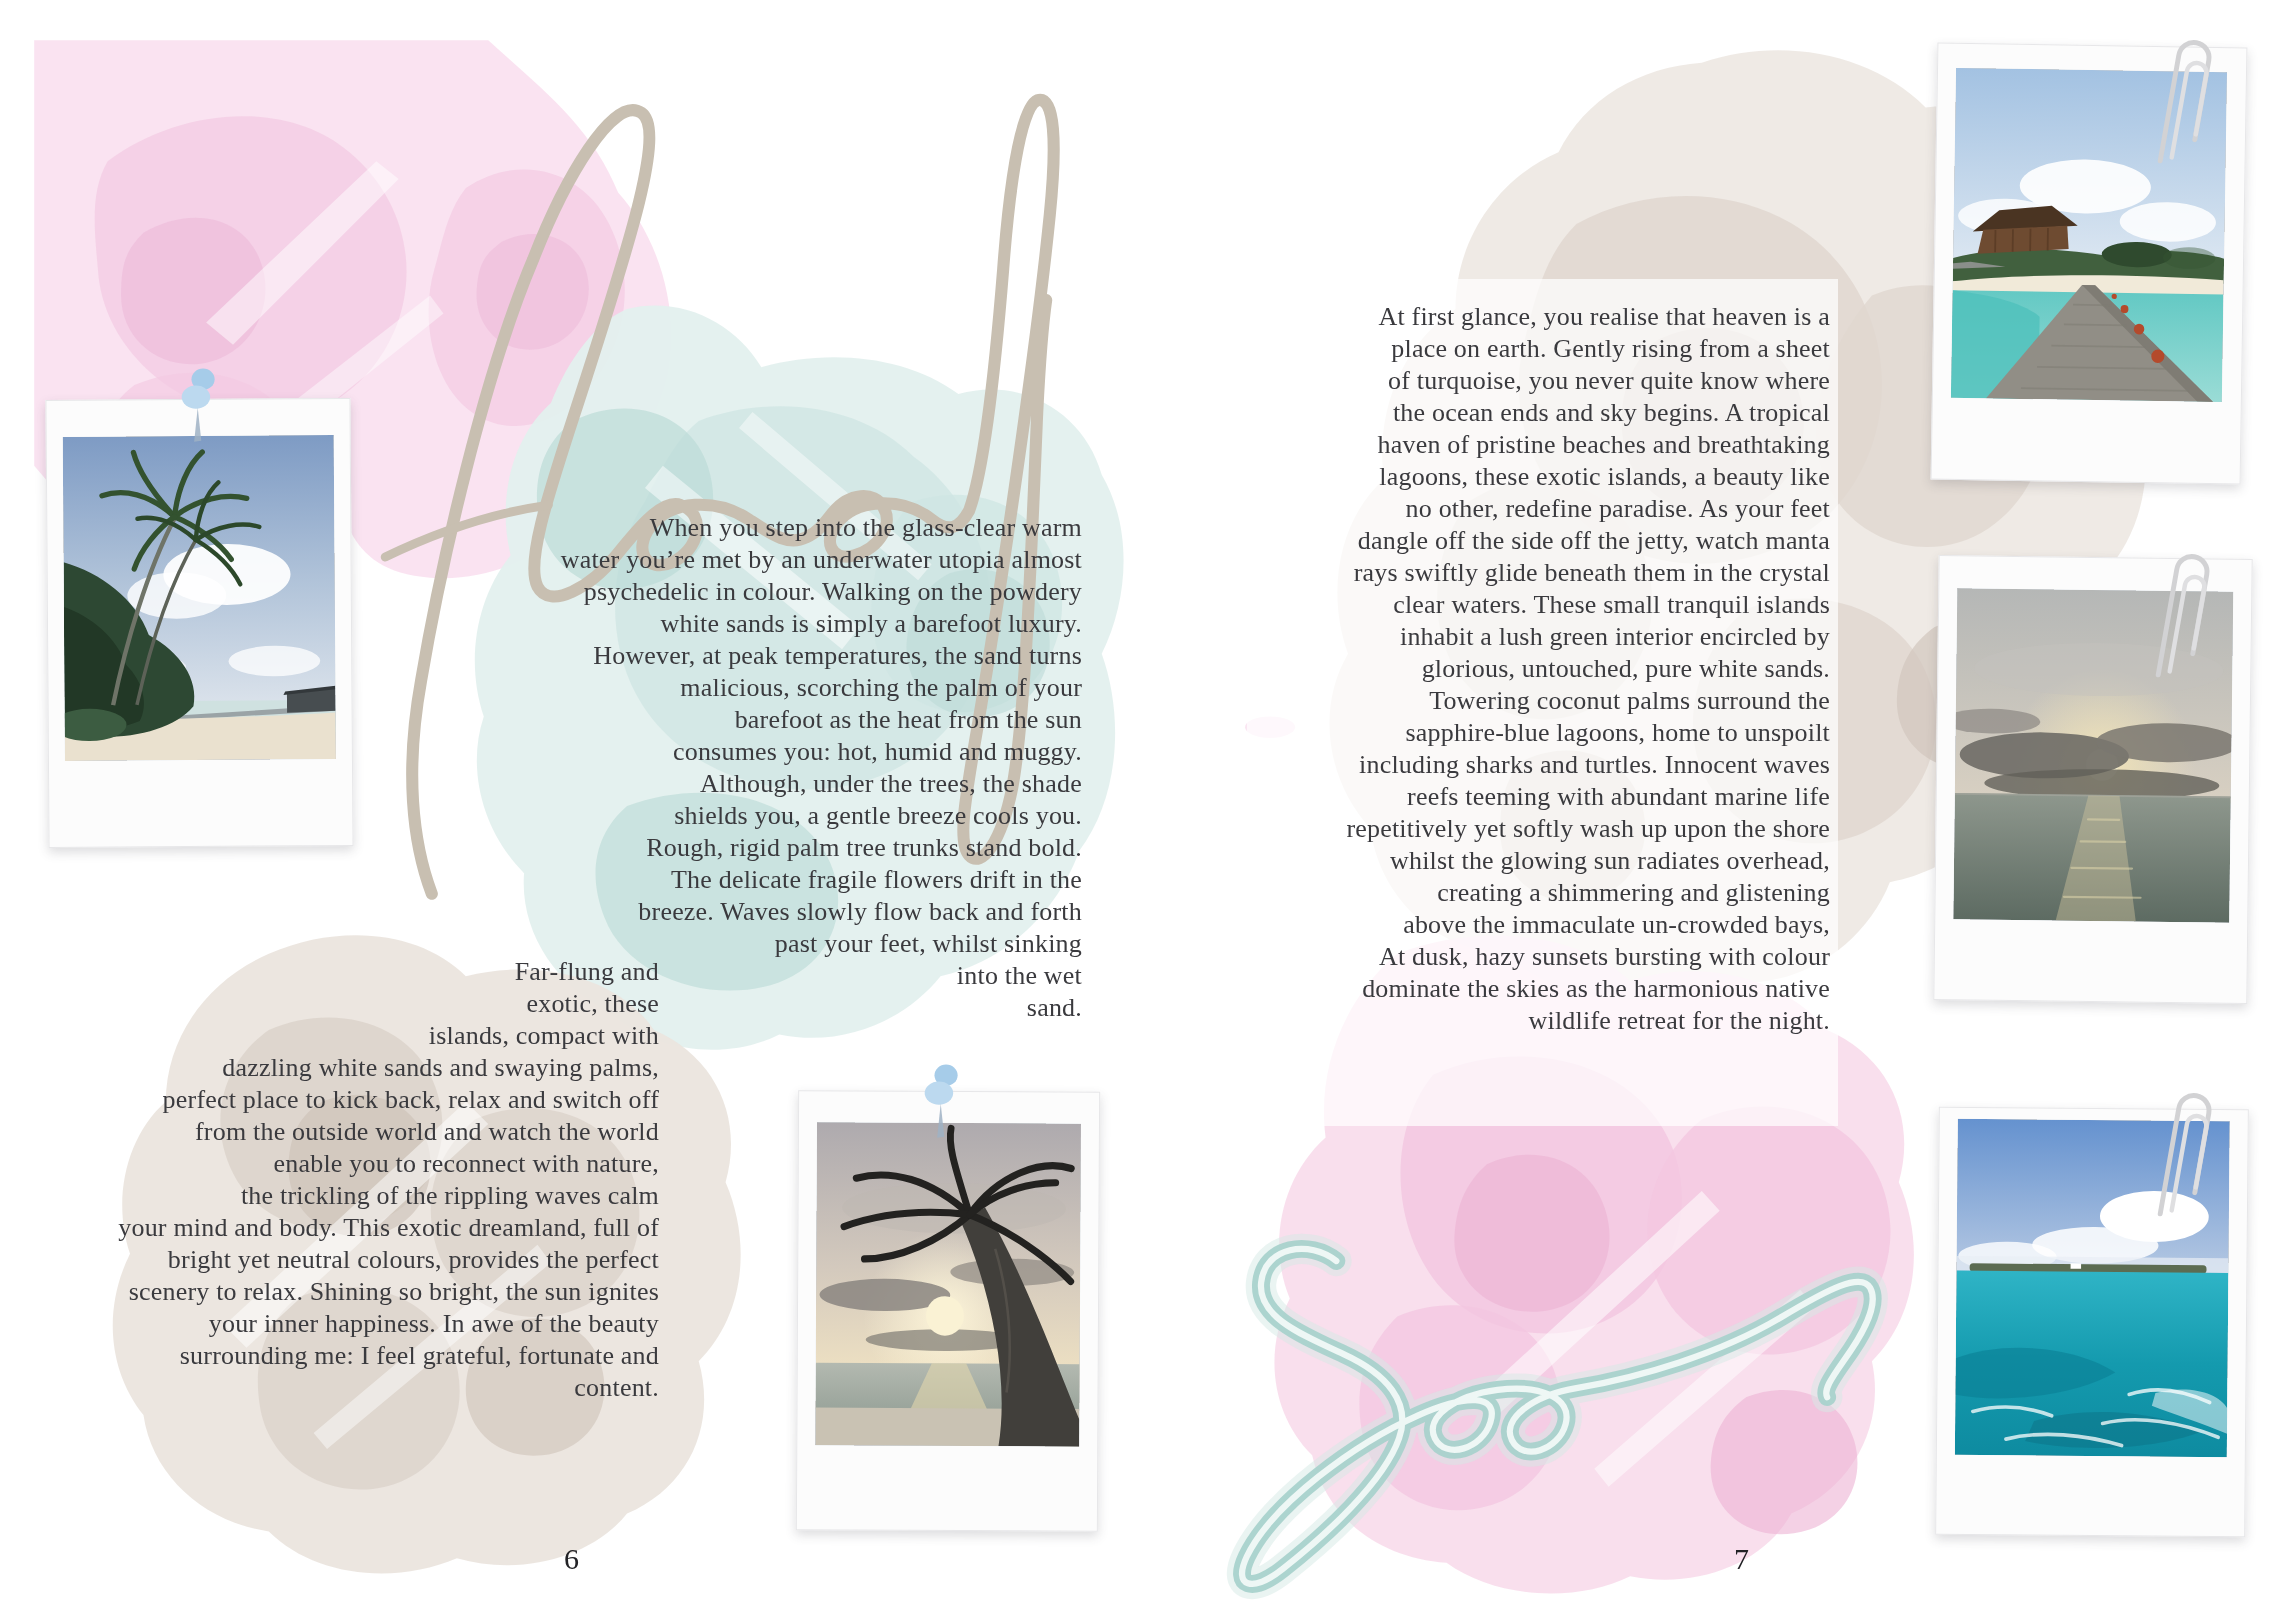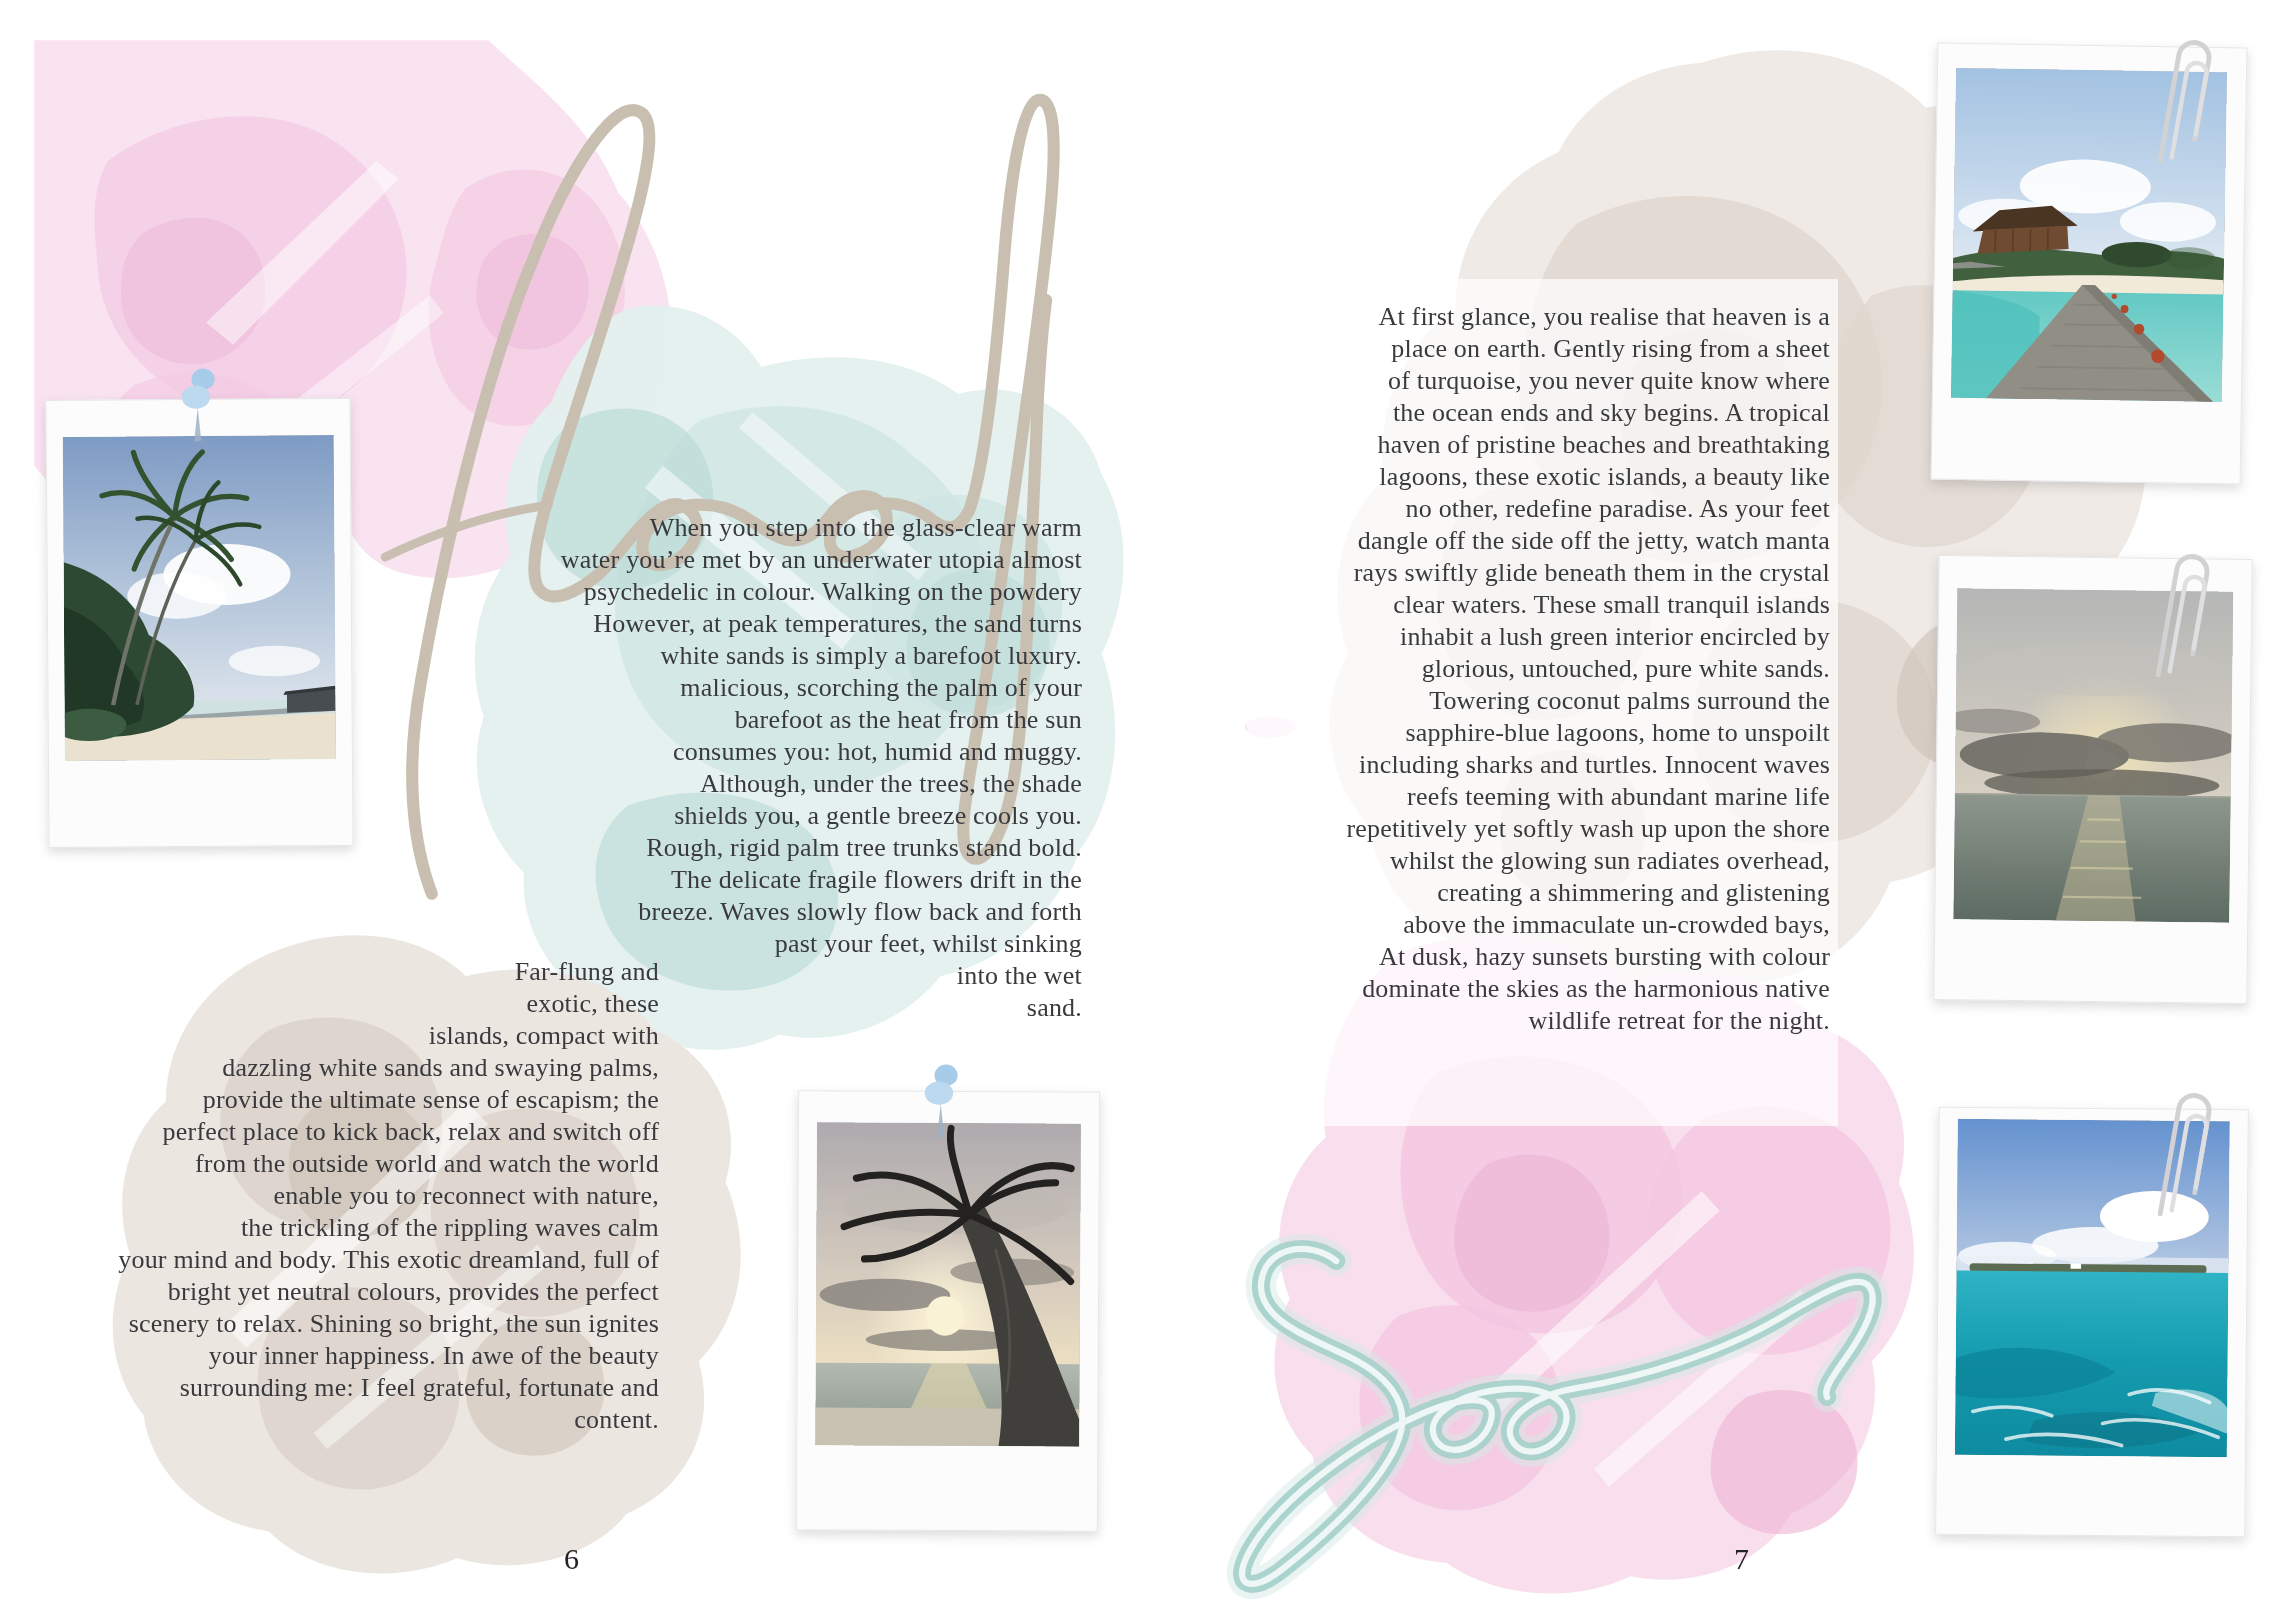--- a/index.html
+++ b/index.html
@@ -130,41 +130,40 @@
       <path stroke="#d5eae6" stroke-width="34" opacity=".5" d="M1492 1408 C1462 1384 1412 1392 1408 1432 C1404 1470 1452 1490 1500 1512 C1548 1534 1576 1566 1562 1606 C1545 1655 1480 1714 1432 1752 C1398 1779 1376 1772 1392 1738 C1420 1680 1512 1612 1584 1580 C1636 1557 1674 1556 1664 1588 C1655 1618 1614 1630 1602 1606 C1590 1582 1626 1558 1672 1552 C1718 1546 1756 1560 1748 1590 C1740 1620 1700 1632 1688 1608 C1676 1584 1712 1558 1760 1550 C1830 1538 1920 1512 1990 1470 C2040 1440 2078 1420 2088 1438 C2098 1456 2080 1490 2058 1520 C2044 1540 2036 1552 2040 1560"></path>
       <path stroke="#a9d2cc" stroke-width="20" opacity=".95" d="M1492 1408 C1462 1384 1412 1392 1408 1432 C1404 1470 1452 1490 1500 1512 C1548 1534 1576 1566 1562 1606 C1545 1655 1480 1714 1432 1752 C1398 1779 1376 1772 1392 1738 C1420 1680 1512 1612 1584 1580 C1636 1557 1674 1556 1664 1588 C1655 1618 1614 1630 1602 1606 C1590 1582 1626 1558 1672 1552 C1718 1546 1756 1560 1748 1590 C1740 1620 1700 1632 1688 1608 C1676 1584 1712 1558 1760 1550 C1830 1538 1920 1512 1990 1470 C2040 1440 2078 1420 2088 1438 C2098 1456 2080 1490 2058 1520 C2044 1540 2036 1552 2040 1560"></path>
       <path stroke="#eef7f5" stroke-width="7" d="M1492 1408 C1462 1384 1412 1392 1408 1432 C1404 1470 1452 1490 1500 1512 C1548 1534 1576 1566 1562 1606 C1545 1655 1480 1714 1432 1752 C1398 1779 1376 1772 1392 1738 C1420 1680 1512 1612 1584 1580 C1636 1557 1674 1556 1664 1588 C1655 1618 1614 1630 1602 1606 C1590 1582 1626 1558 1672 1552 C1718 1546 1756 1560 1748 1590 C1740 1620 1700 1632 1688 1608 C1676 1584 1712 1558 1760 1550 C1830 1538 1920 1512 1990 1470 C2040 1440 2078 1420 2088 1438 C2098 1456 2080 1490 2058 1520 C2044 1540 2036 1552 2040 1560"></path>
     </g>
   </svg>
 
   <div id="para-touch" class="textblock">
       <div class="line">When you step into the glass-clear warm</div>
       <div class="line">water you’re met by an underwater utopia almost</div>
       <div class="line">psychedelic in colour. Walking on the powdery</div>
+      <div class="line">white sands is simply a barefoot luxury.</div>
       <div class="line">However, at peak temperatures, the sand turns</div>
-      <div class="line">white sands is simply a barefoot luxury.</div>
       <div class="line">malicious, scorching the palm of your</div>
       <div class="line">barefoot as the heat from the sun</div>
       <div class="line">consumes you: hot, humid and muggy.</div>
       <div class="line">Although, under the trees, the shade</div>
       <div class="line">shields you, a gentle breeze cools you.</div>
       <div class="line">Rough, rigid palm tree trunks stand bold.</div>
       <div class="line">The delicate fragile flowers drift in the</div>
       <div class="line">breeze. Waves slowly flow back and forth</div>
       <div class="line">past your feet, whilst sinking</div>
       <div class="line">into the wet</div>
       <div class="line">sand.</div>
     </div>
 
   <div id="para-island" class="textblock">
       <div class="line">Far-flung and</div>
       <div class="line">exotic, these</div>
       <div class="line">islands, compact with</div>
       <div class="line">dazzling white sands and swaying palms,</div>
-      <div class="line">provide the ultimate sense of escapism; the</div>
       <div class="line">perfect place to kick back, relax and switch off</div>
       <div class="line">from the outside world and watch the world</div>
       <div class="line">enable you to reconnect with nature,</div>
       <div class="line">the trickling of the rippling waves calm</div>
       <div class="line">your mind and body. This exotic dreamland, full of</div>
       <div class="line">bright yet neutral colours, provides the perfect</div>
       <div class="line">scenery to relax. Shining so bright, the sun ignites</div>
       <div class="line">your inner happiness. In awe of the beauty</div>
       <div class="line">surrounding me: I feel grateful, fortunate and</div>
       <div class="line">content.</div>

